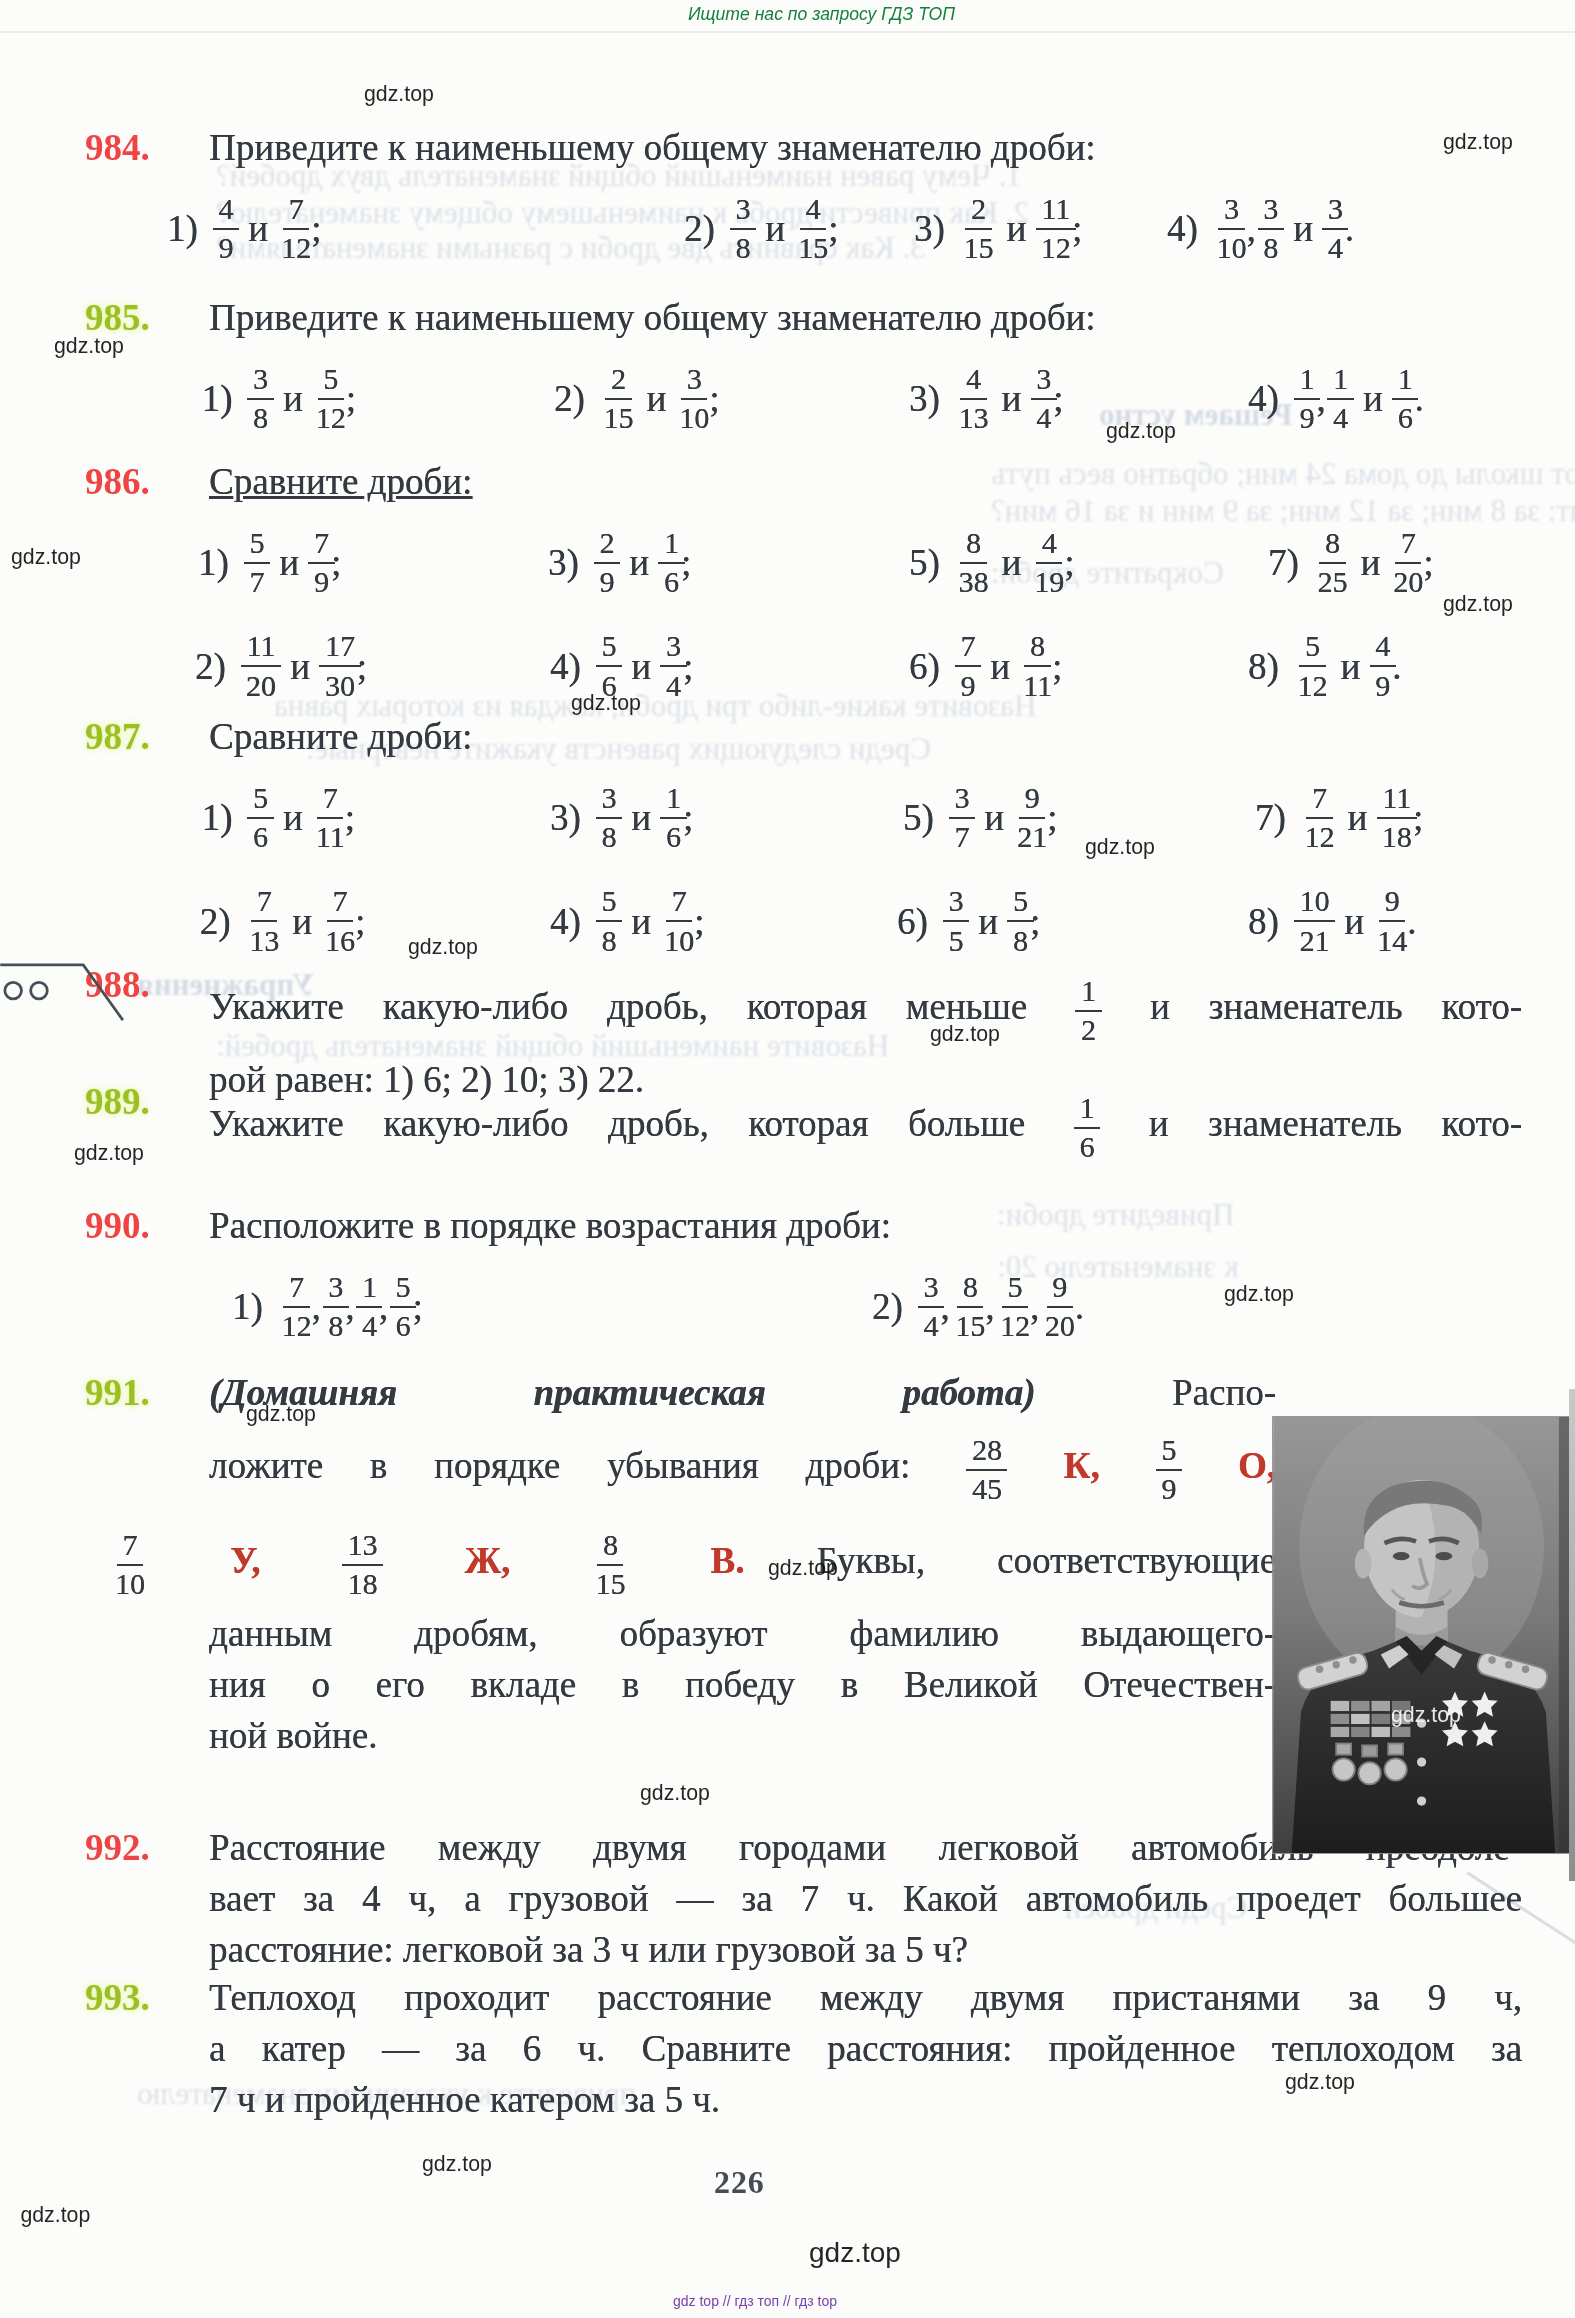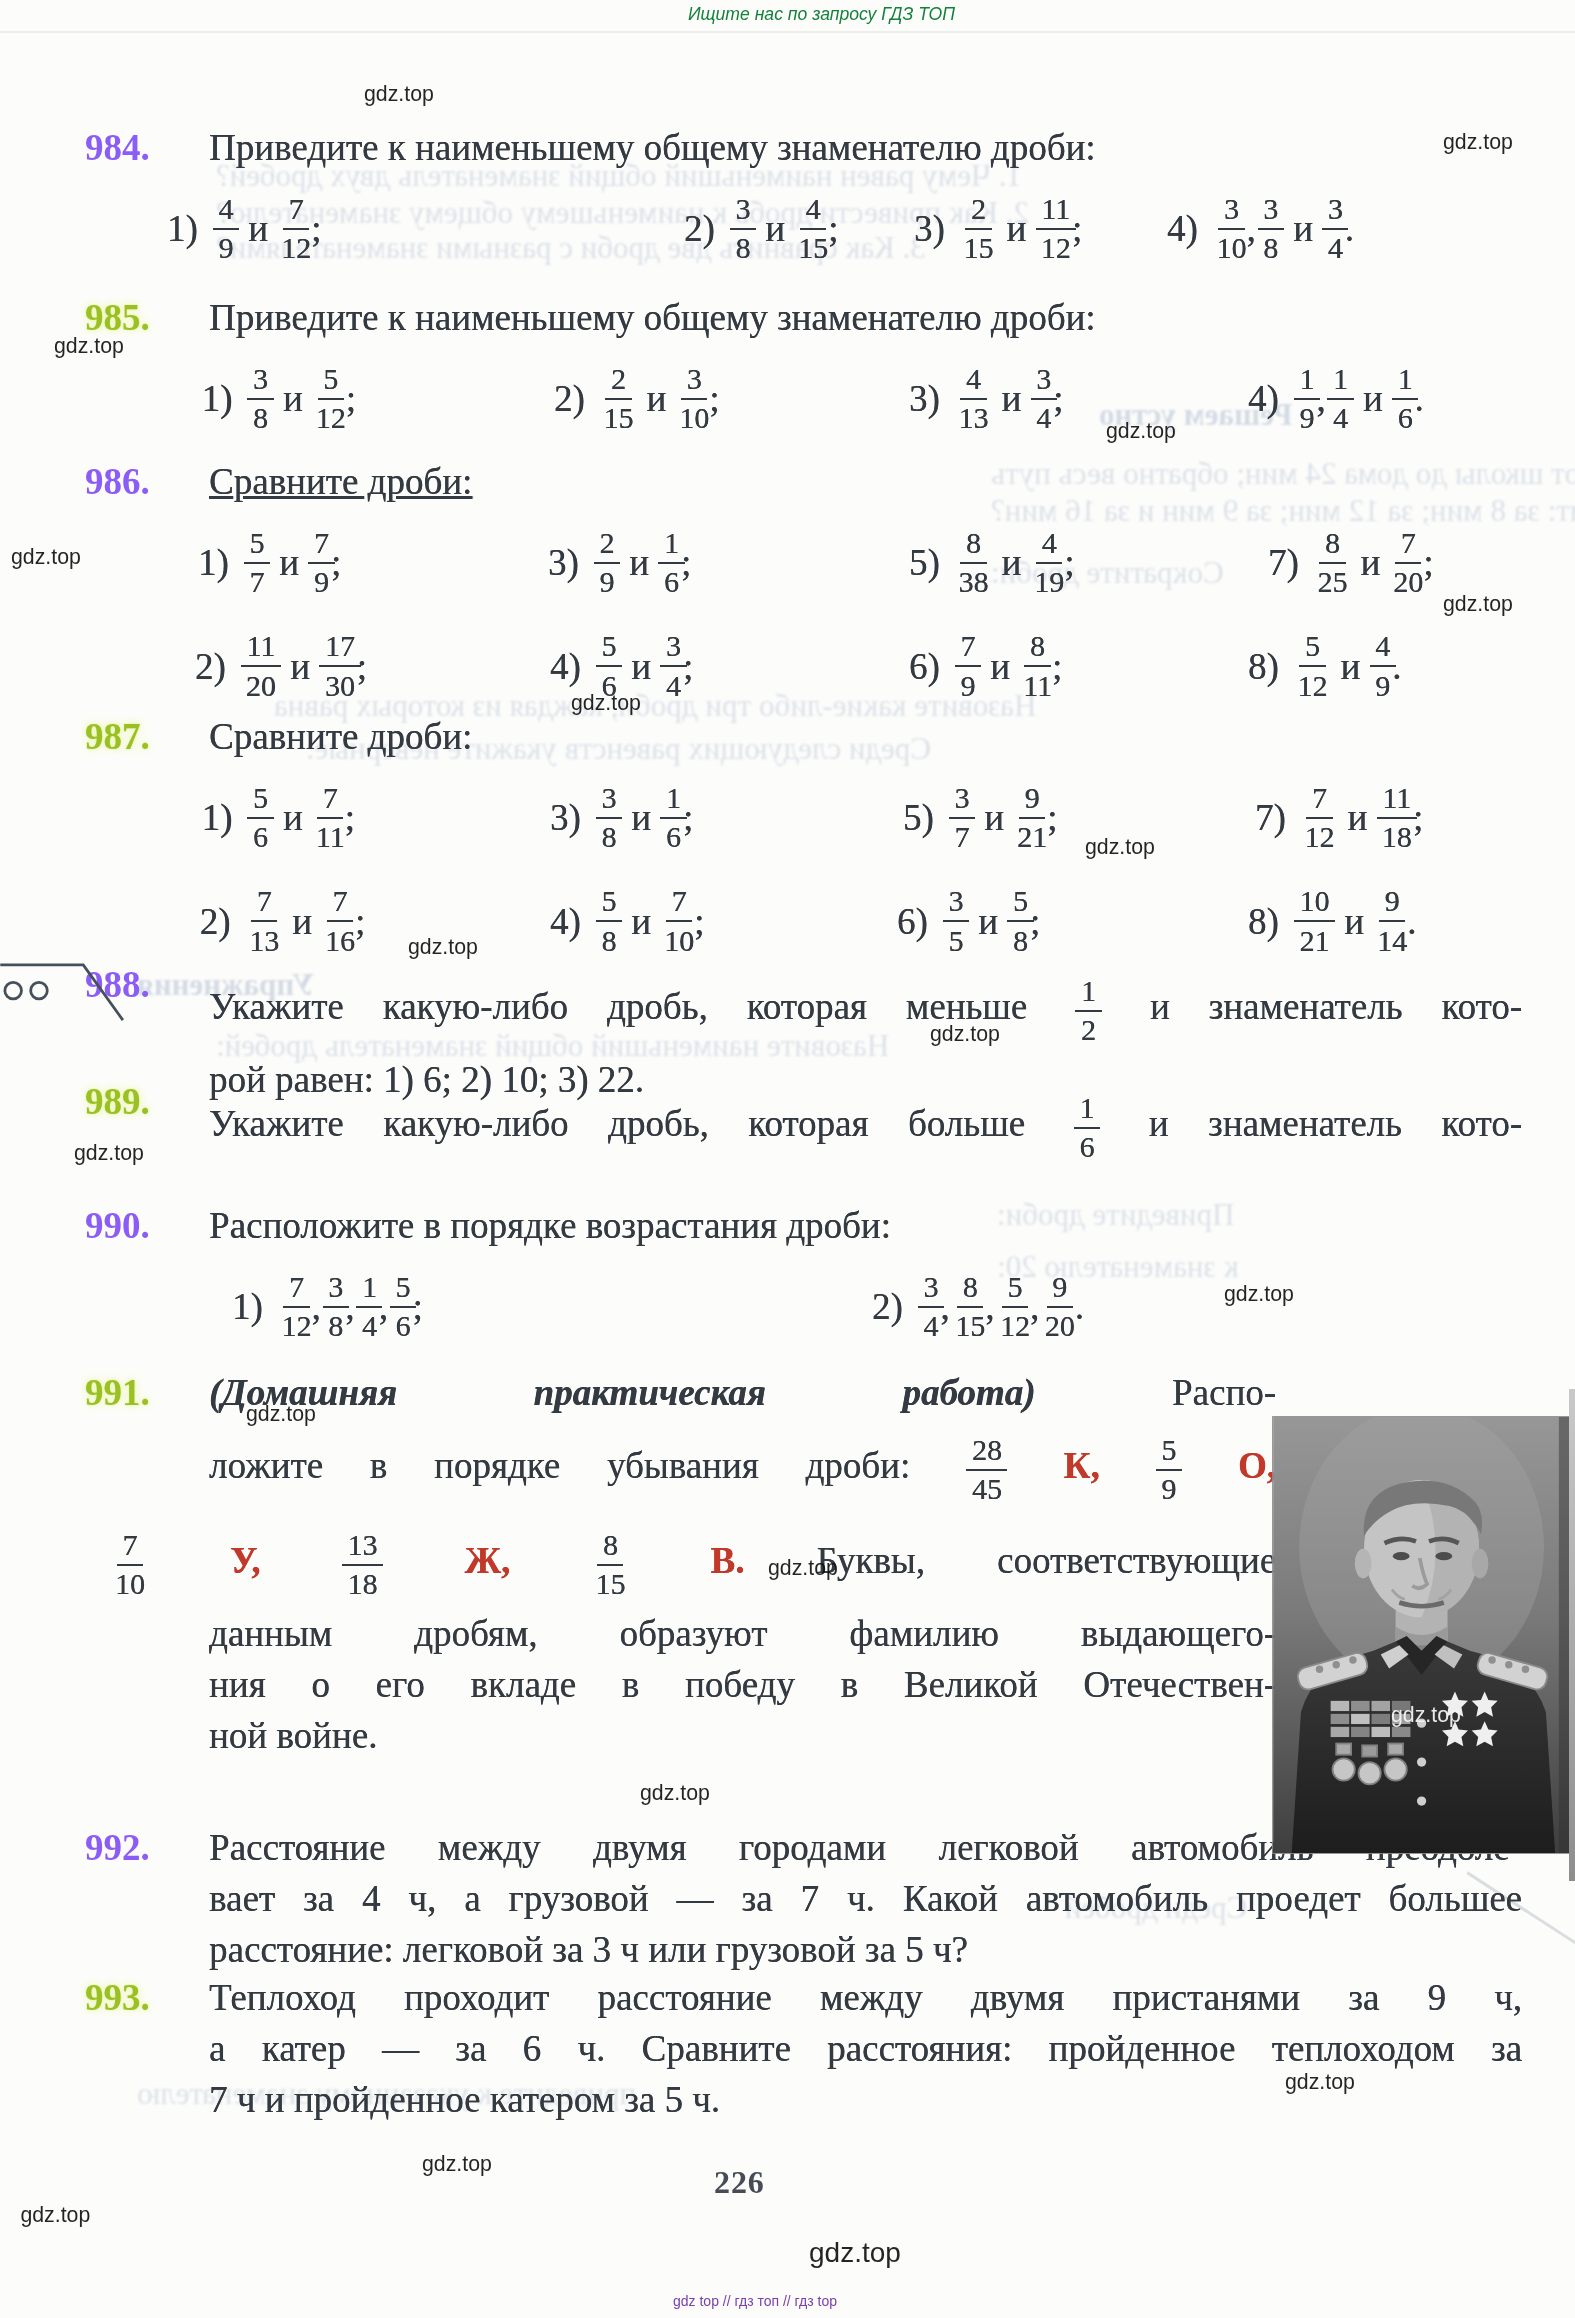--- a/index.html
+++ b/index.html
@@ -14,21 +14,21 @@
     font-size:17.6px;color:#15803d;font-style:italic;}
   .wm{position:absolute;font-family:"Liberation Sans",sans-serif;font-size:21.3px;color:#0d0d0d;
     opacity:.9;z-index:6;white-space:nowrap;}
   .wm.big{font-size:28px;}
   .wm.light{color:#f4f4f4;opacity:.95;}
   .ghost{position:absolute;z-index:0;font-size:31px;color:#93a5c2;opacity:.30;
     filter:blur(1.1px);transform:scaleX(-1);white-space:nowrap;}
   .ghost.gb{font-weight:bold;opacity:.38;}
   .task{position:absolute;left:0;width:1576px;z-index:2;}
   .tnum{position:absolute;left:85px;top:0;width:121px;font-weight:bold;font-size:37px;line-height:52px;}
-  .tnum.dark{color:#8b5cf6;}
+  .tnum.dark{color:#ef4444;}
   .tnum.green{color:#9bc025;text-shadow:0 0 9.3px #e9f6a0,0 0 1.9px #d3e97e;}
   .tcontent{margin-left:209px;margin-right:54px;position:relative;font-size:37px;
     text-shadow:0.3px 0 0 currentColor;}
   .tcontent.narrow{width:1067px;margin-right:12px;}
   .heading{line-height:52px;}
   .frow{position:relative;height:98px;margin-top:5.6px;}
   .fitem{position:absolute;top:0;height:98px;display:flex;align-items:center;}
   .fitem .lbl{margin-right:15px;}
   .fitem .ts{margin:0 9.3px;}
   .fitem .pu{margin-left:-3.7px;margin-right:1.9px;}

